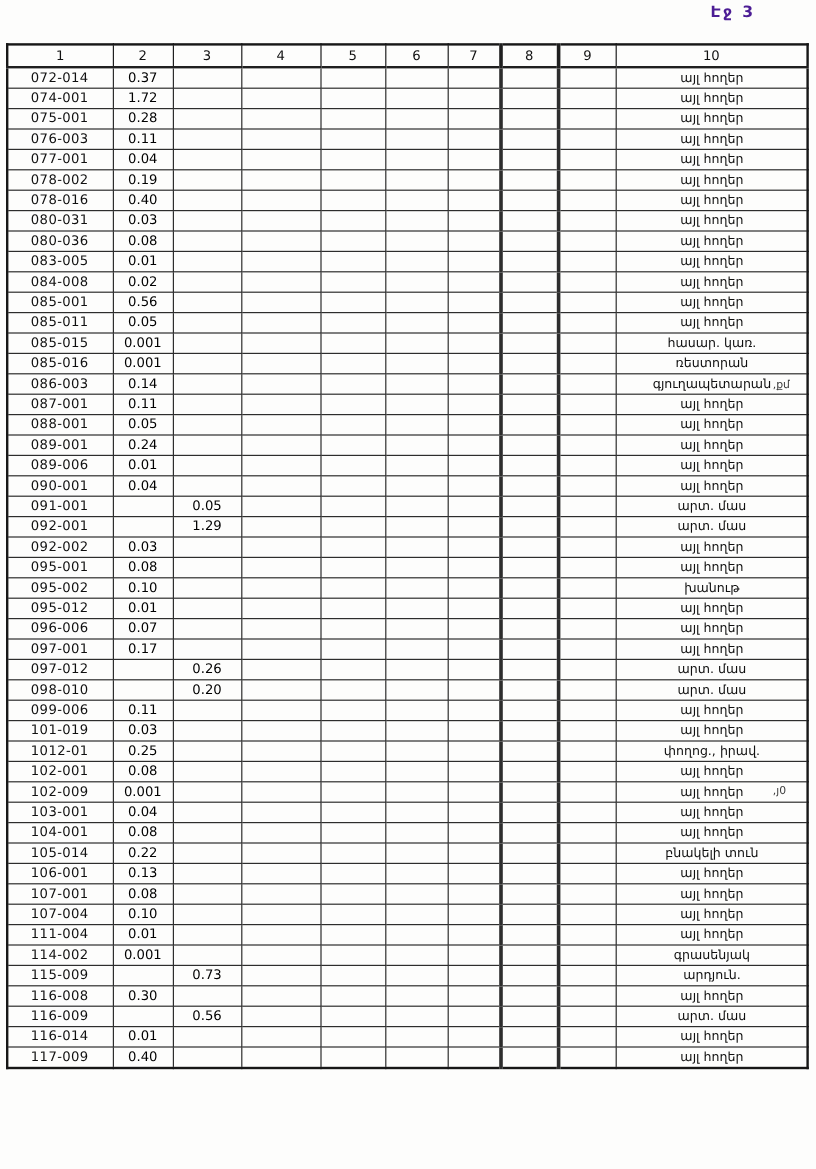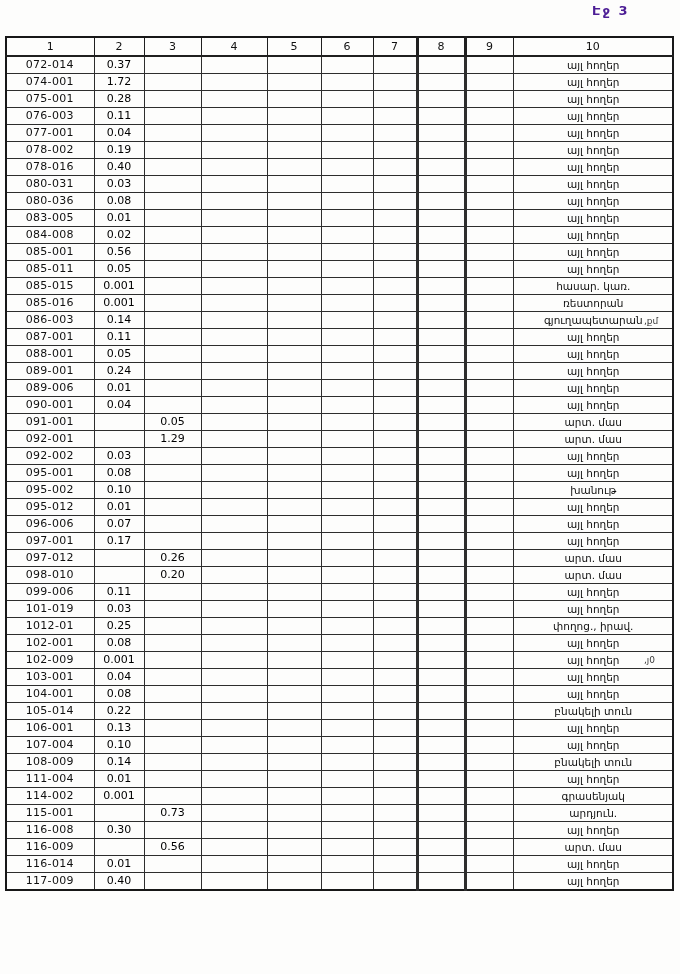--- a/index.html
+++ b/index.html
@@ -553,44 +553,44 @@
         <td class="c3"></td>
         <td class="c4"></td>
         <td class="c5"></td>
         <td class="c6"></td>
         <td class="c7"></td>
         <td class="c8"></td>
         <td class="c9"></td>
         <td class="c10">այլ հողեր</td>
       </tr>
       <tr>
+        <td class="c1">107-001</td>
+        <td class="c2">0.08</td>
+        <td class="c3"></td>
+        <td class="c4"></td>
+        <td class="c5"></td>
+        <td class="c6"></td>
+        <td class="c7"></td>
+        <td class="c8"></td>
+        <td class="c9"></td>
+        <td class="c10">այլ հողեր</td>
+      </tr>
+      <tr>
         <td class="c1">107-004</td>
         <td class="c2">0.10</td>
         <td class="c3"></td>
         <td class="c4"></td>
         <td class="c5"></td>
         <td class="c6"></td>
         <td class="c7"></td>
         <td class="c8"></td>
         <td class="c9"></td>
         <td class="c10">այլ հողեր</td>
       </tr>
       <tr>
-        <td class="c1">108-009</td>
-        <td class="c2">0.14</td>
-        <td class="c3"></td>
-        <td class="c4"></td>
-        <td class="c5"></td>
-        <td class="c6"></td>
-        <td class="c7"></td>
-        <td class="c8"></td>
-        <td class="c9"></td>
-        <td class="c10">բնակելի տուն</td>
-      </tr>
-      <tr>
         <td class="c1">111-004</td>
         <td class="c2">0.01</td>
         <td class="c3"></td>
         <td class="c4"></td>
         <td class="c5"></td>
         <td class="c6"></td>
         <td class="c7"></td>
         <td class="c8"></td>
         <td class="c9"></td>
         <td class="c10">այլ հողեր</td>
@@ -601,21 +601,21 @@
         <td class="c3"></td>
         <td class="c4"></td>
         <td class="c5"></td>
         <td class="c6"></td>
         <td class="c7"></td>
         <td class="c8"></td>
         <td class="c9"></td>
         <td class="c10">գրասենյակ</td>
       </tr>
       <tr>
-        <td class="c1">115-001</td>
+        <td class="c1">115-009</td>
         <td class="c2"></td>
         <td class="c3">0.73</td>
         <td class="c4"></td>
         <td class="c5"></td>
         <td class="c6"></td>
         <td class="c7"></td>
         <td class="c8"></td>
         <td class="c9"></td>
         <td class="c10">արդյուն.</td>
       </tr>

